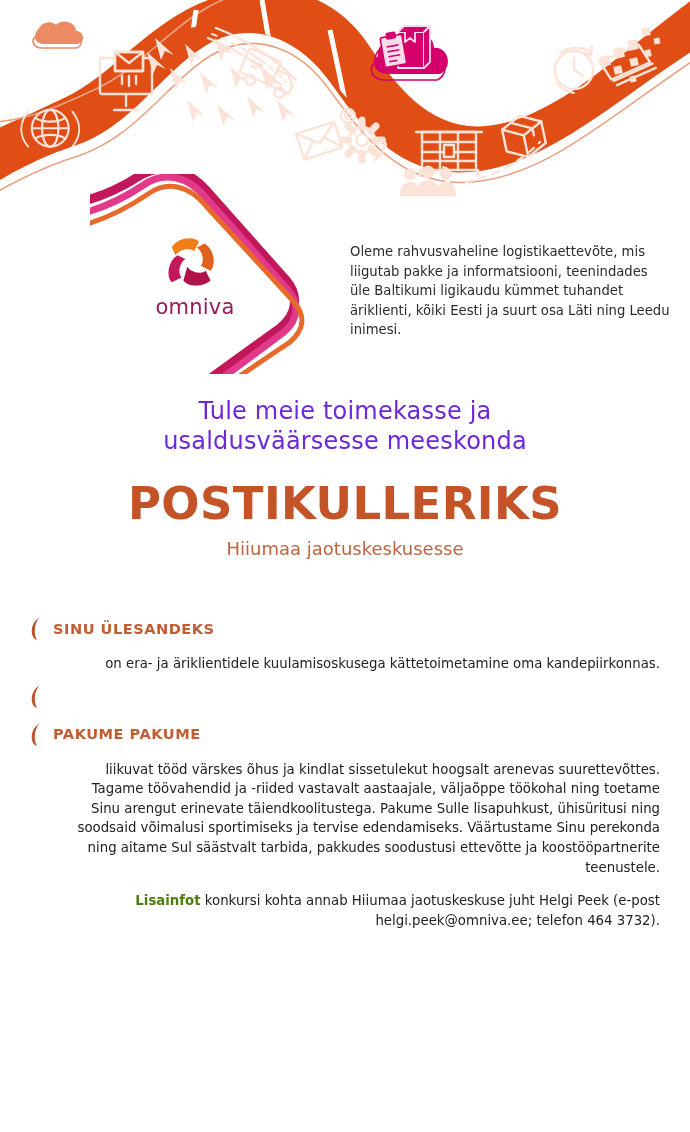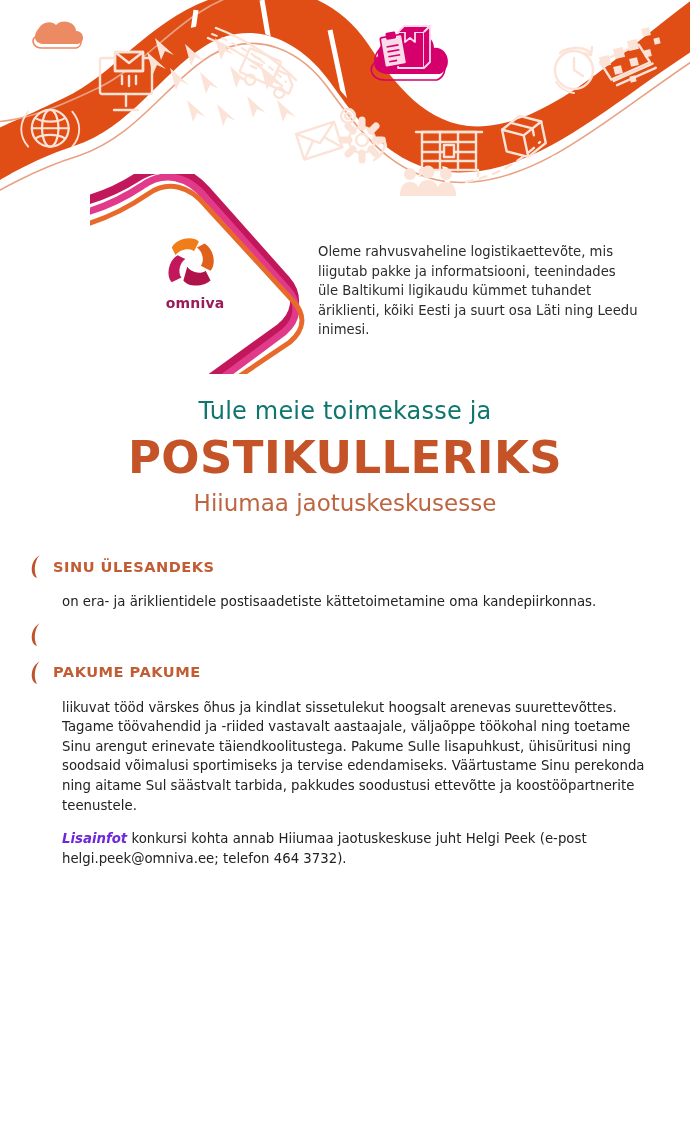--- a/index.html
+++ b/index.html
@@ -32,77 +32,78 @@
   }
   .logo-wrap {
     position: absolute;
     left: 140px;
     top: 30px;
     width: 110px;
     text-align: center;
   }
   .logo-mark { width: 62px; height: 62px; margin: 0 auto; display: block; }
   .logo-word {
-    font-size: 14px;
-    font-weight: bold;
+    font-size: 21px;
+    font-weight: normal;
     letter-spacing: .2px;
     color: #9b1b5a;
     margin-top: 3px;
     font-family: "DejaVu Sans", "Liberation Sans", sans-serif;
   }
   .chevron-deco {
     position: absolute;
     left: 90px;
     top: -26px;
     width: 300px;
     height: 200px;
     pointer-events: none;
   }
   .intro {
     position: absolute;
-    left: 318px;
+    left: 350px;
     top: 42px;
     width: 320px;
     font-size: 13.2px;
     line-height: 19.5px;
     color: #2b2b2b;
   }
 
   
   .headline {
     text-align: center;
     margin-top: 6px;
     color: #b35432;
   }
   .headline .lead {
     font-size: 24px;
     line-height: 30px;
     font-weight: normal;
-    color: #0f766e;
+    color: #6d28d9;
     letter-spacing: .2px;
   }
   .headline .title {
     font-size: 45px;
     font-weight: bold;
     line-height: 56px;
     color: #c45327;
     letter-spacing: .4px;
-    margin-top: 4px;
+    margin-top: 20px;
   }
   .headline .sub {
-    font-size: 23px;
+    font-size: 18px;
     line-height: 30px;
     color: #bd6440;
     margin-top: 2px;
   }
 
   
   .content {
-    margin-top: 36px;
+    margin-top: 52px;
     padding: 0 30px 0 30px;
+    text-align: right;
   }
   .section-head {
     display: flex;
     align-items: center;
     gap: 11px;
     margin-bottom: 14px;
   }
   .bracket-icon {
     width: 12px;
     height: 24px;
@@ -116,21 +117,21 @@
     color: #c15c33;
   }
   .para {
     font-size: 13.3px;
     line-height: 19.6px;
     color: #222222;
     margin: 0 0 14px 0;
     padding-left: 32px;
   }
   .para.tight { margin-bottom: 10px; }
-  .para b { font-weight: bold; color: #6d28d9; font-style: italic; }
+  .para b { font-weight: bold; color: #4d7c0f; }
 </style>
 </head>
 <body>
 
 <div class="banner">
   <svg width="690" height="200" viewBox="0 0 690 200">
     <defs>
       <clipPath id="ribbonClip">
         <path d="M-10,128 C60,96 110,44 190,28 C268,12 320,66 352,104
                  C388,146 440,190 512,176 C584,162 636,108 700,70
@@ -358,33 +359,34 @@
       <path d="M20,52 C26,60 42,58 48,52 L43,42 C38,46 28,44 24,38 Z" fill="#B01349"></path>
     </svg>
     <div class="logo-word">omniva</div>
   </div>
 
   <div class="intro">Oleme rahvusvaheline logistikaettevõte, mis liigutab pakke ja informatsiooni, teenindades üle Baltikumi ligikaudu kümmet tuhandet äriklienti, kõiki Eesti ja suurt osa Läti ning Leedu inimesi.</div>
 </div>
 
 <div class="headline">
   <div class="lead">Tule meie toimekasse ja</div>
+  <div class="lead">usaldusväärsesse meeskonda</div>
   <div class="title">POSTIKULLERIKS</div>
   <div class="sub">Hiiumaa jaotuskeskusesse</div>
 </div>
 
 <div class="content">
 
   <div class="section-head">
     <svg class="bracket-icon" viewBox="0 0 12 24">
       <path d="M10,1 C3,5 1,12 2,18 C2.6,21.5 4.6,23.4 7,24 C4.4,19 4,12 6.6,6 C7.6,3.6 9,2 10,1 Z" fill="#C0532B"></path>
     </svg>
     <span class="section-title">SINU ÜLESANDEKS</span>
   </div>
-  <p class="para tight">on era- ja äriklientidele postisaadetiste kättetoimetamine oma kandepiirkonnas.</p>
+  <p class="para tight">on era- ja äriklientidele kuulamisoskusega kättetoimetamine oma kandepiirkonnas.</p>
 
   <div class="section-head">
     <svg class="bracket-icon" viewBox="0 0 12 24">
       <path d="M10,1 C3,5 1,12 2,18 C2.6,21.5 4.6,23.4 7,24 C4.4,19 4,12 6.6,6 C7.6,3.6 9,2 10,1 Z" fill="#C0532B"></path>
     </svg>
   </div>
 
   <div class="section-head">
     <svg class="bracket-icon" viewBox="0 0 12 24">
       <path d="M10,1 C3,5 1,12 2,18 C2.6,21.5 4.6,23.4 7,24 C4.4,19 4,12 6.6,6 C7.6,3.6 9,2 10,1 Z" fill="#C0532B"></path>

